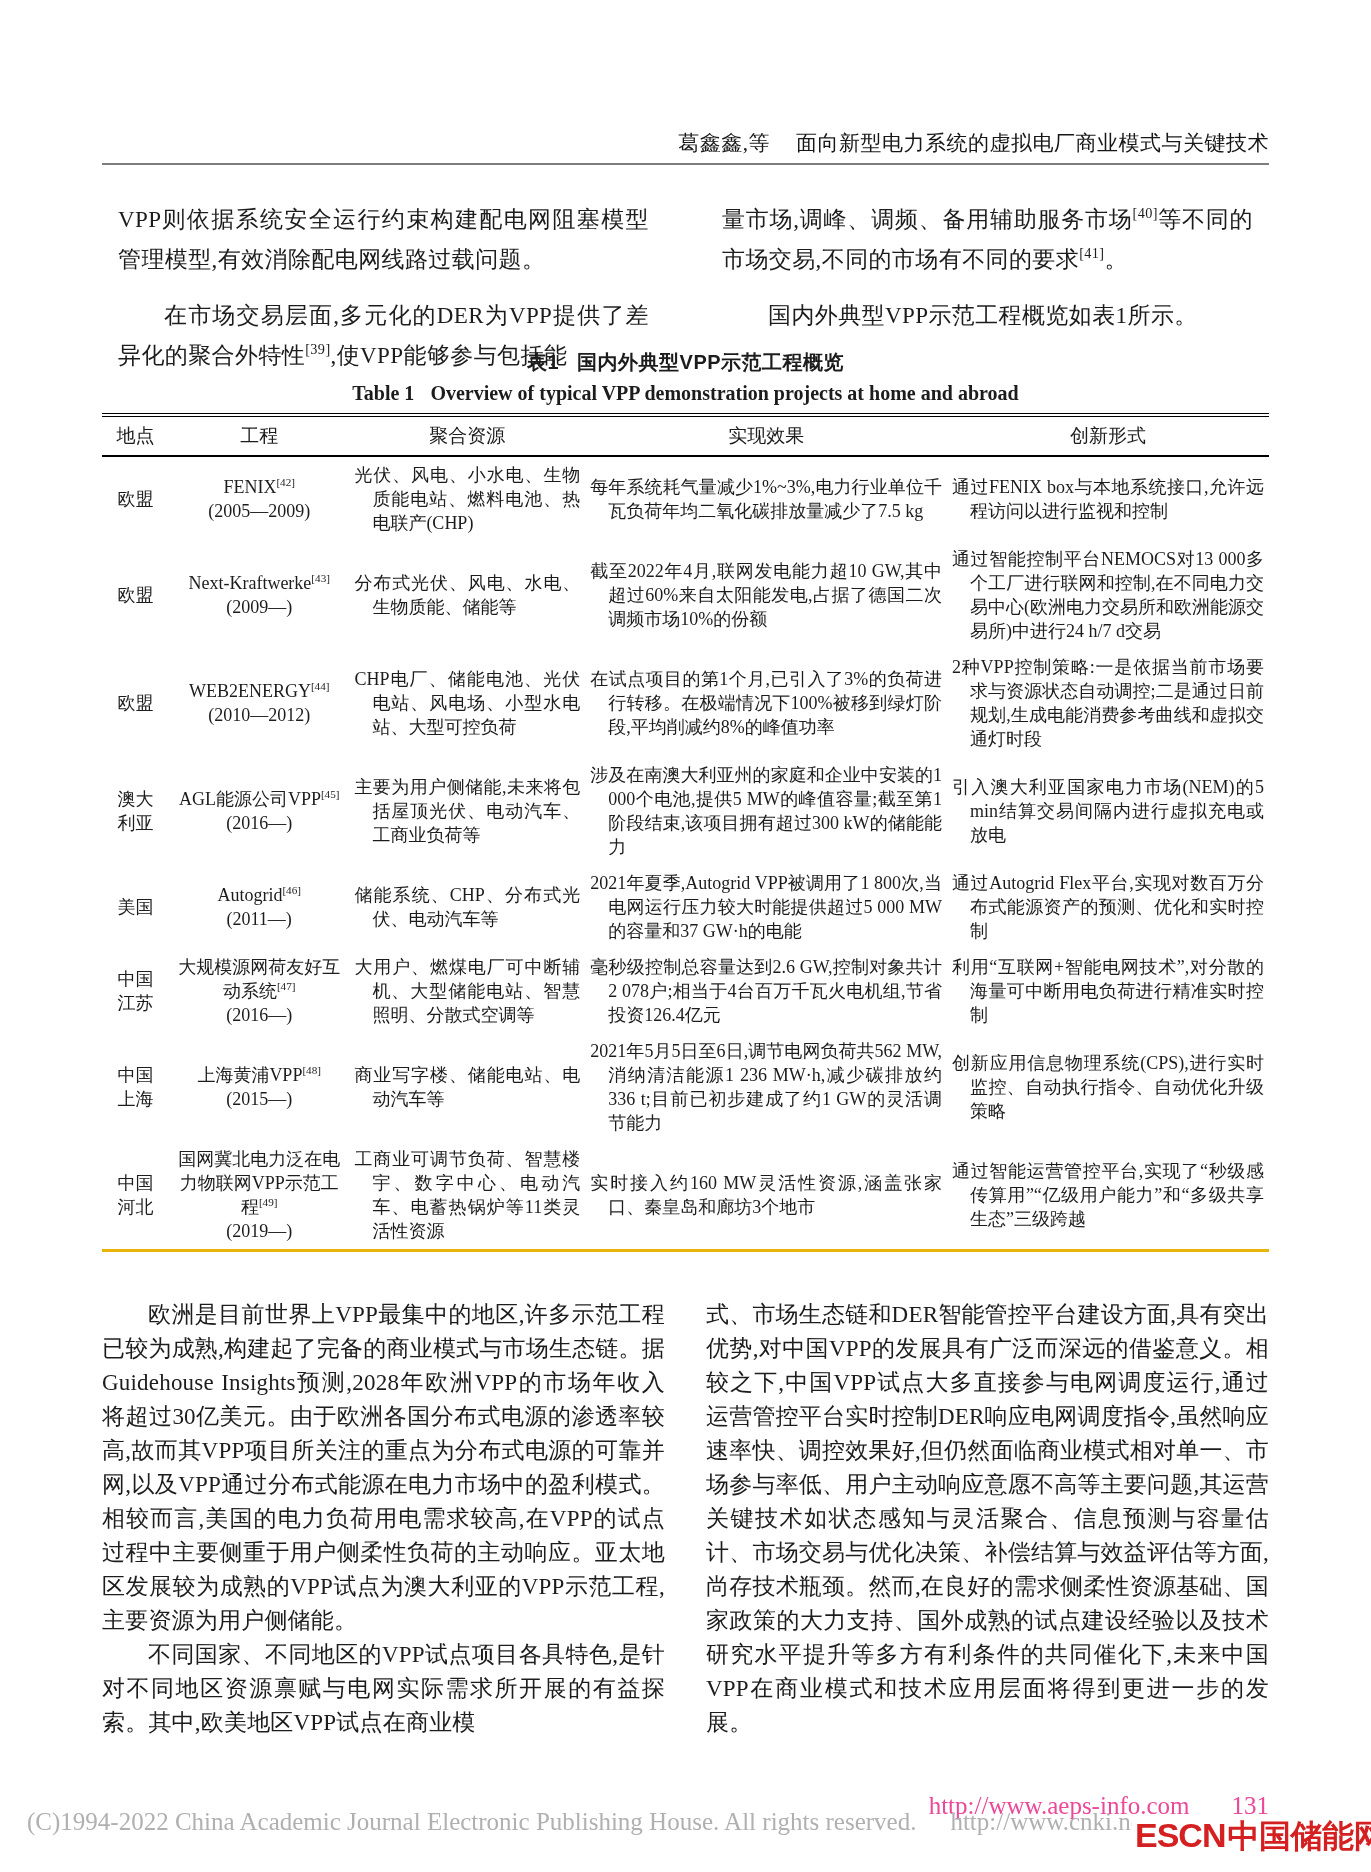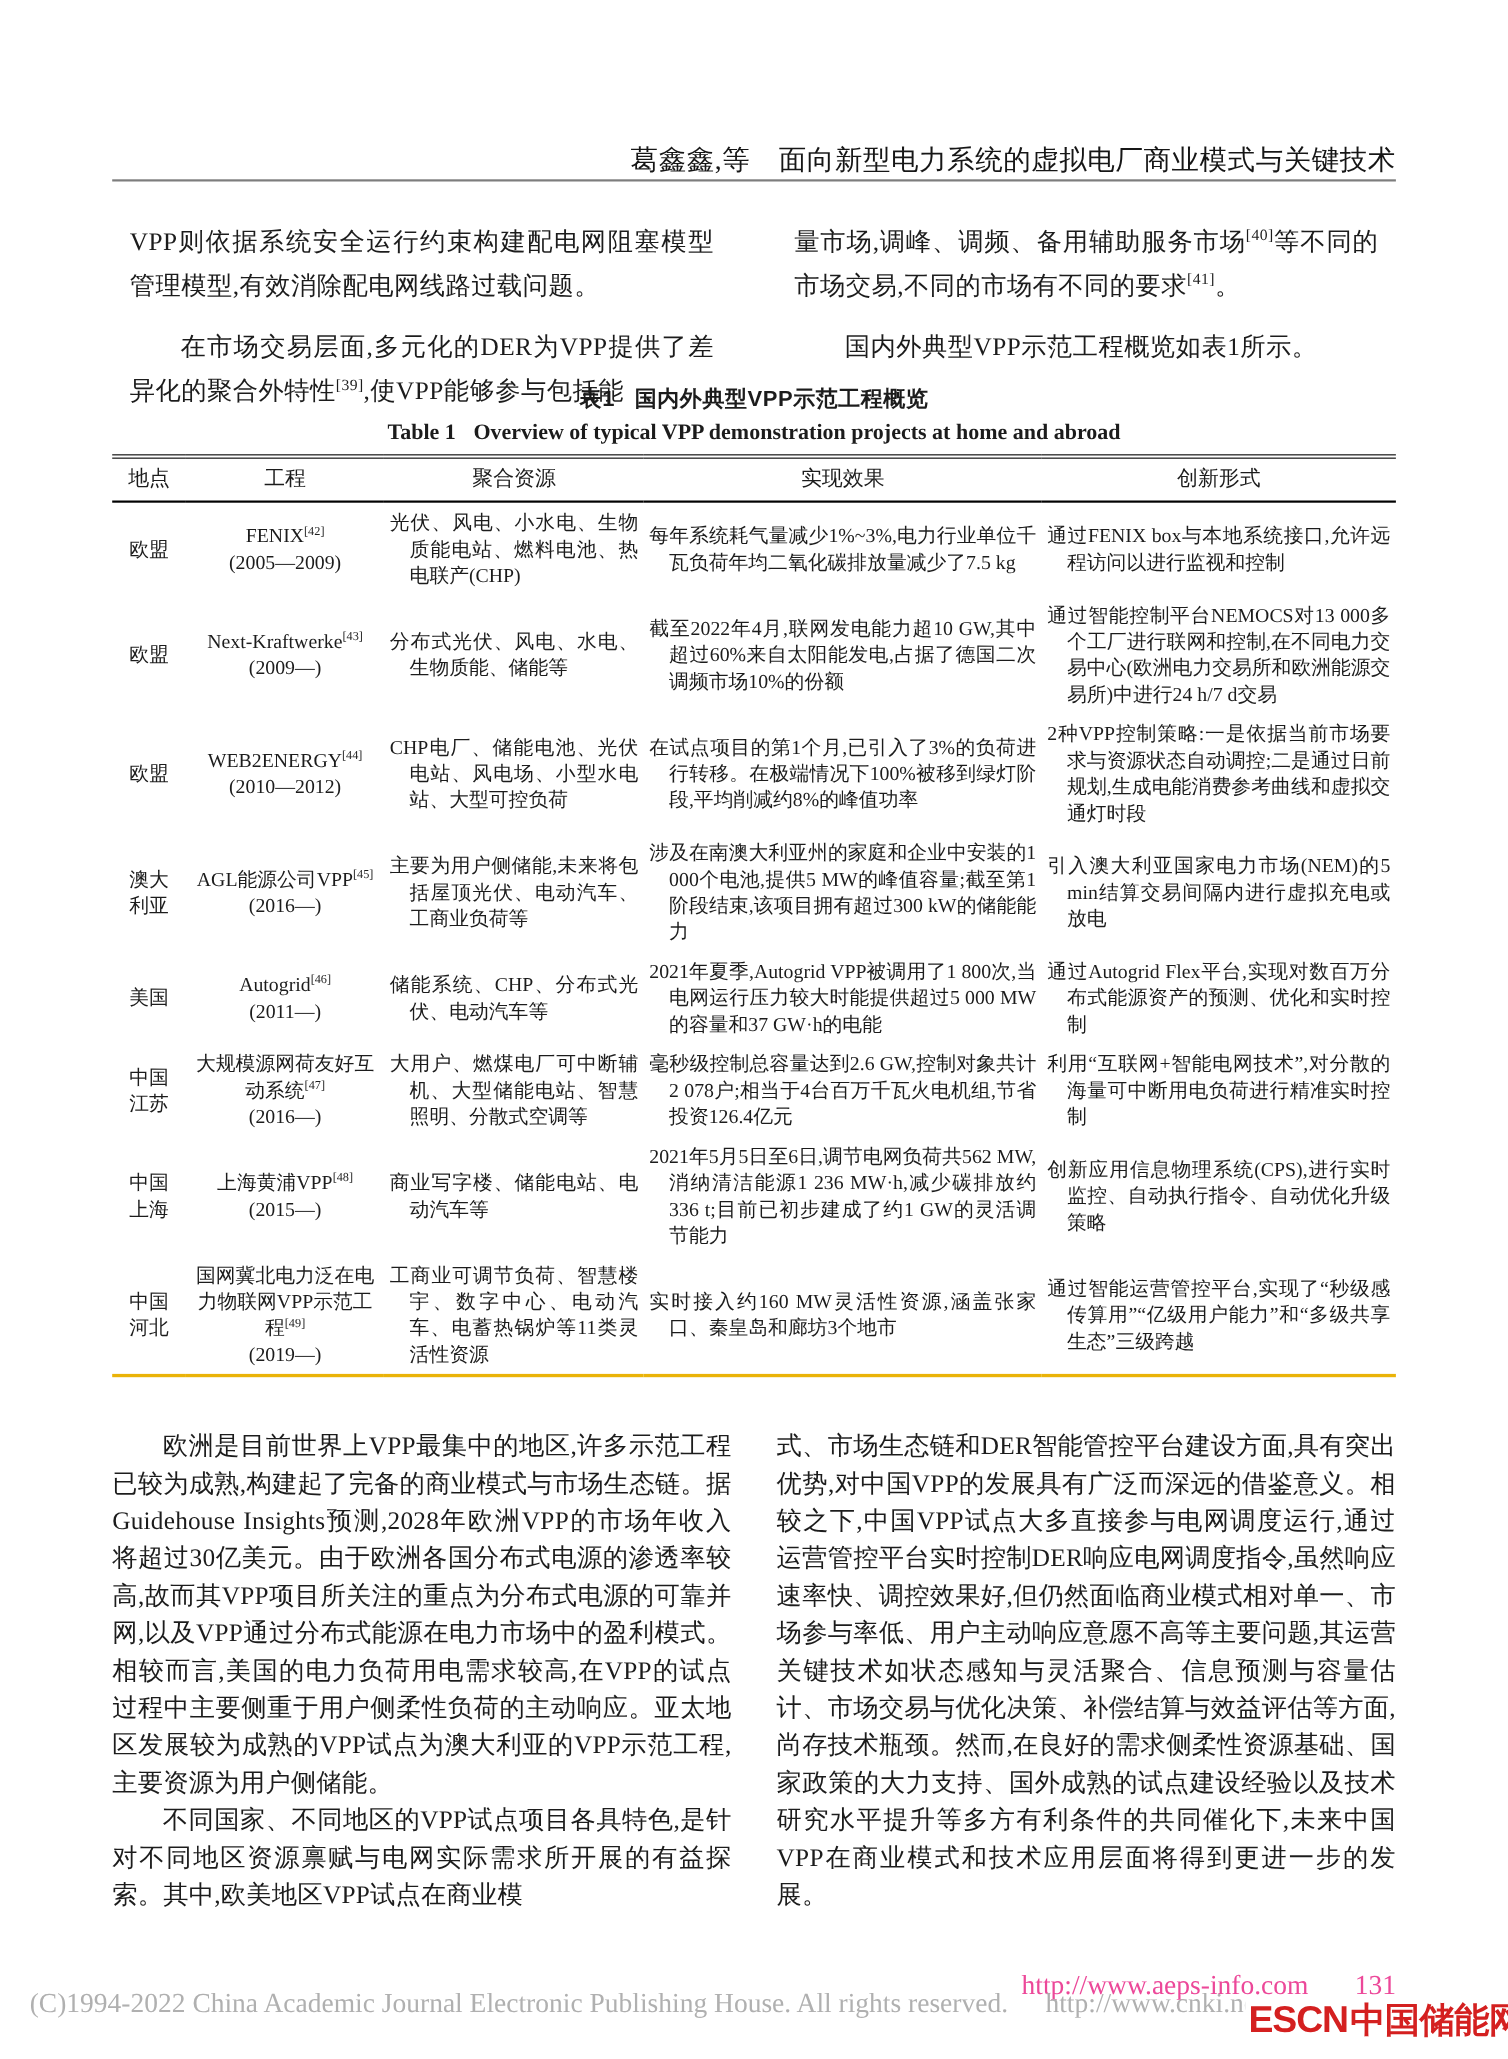--- a/index.html
+++ b/index.html
@@ -8,21 +8,21 @@
     width:1371px;height:1872px;
     margin:0 auto;
     background:#ffffff;
     font-family:"Liberation Serif","DejaVu Serif",serif;
     color:#1c1c1c;
     overflow:hidden;
   }
   
   .running-head{
     position:absolute;top:129px;right:102px;
-    font-size:25px;letter-spacing:0.5px;color:#161616;
+    font-size:21px;letter-spacing:0.5px;color:#161616;
   }
   .running-head .gap{display:inline-block;width:26px;}
   .head-rule{
     position:absolute;top:163px;left:102px;width:1167px;height:2px;
     background:#7d7d7d;
   }
   
   .intro{
     position:absolute;top:184px;left:102px;width:1167px;
     display:flex;justify-content:space-between;

